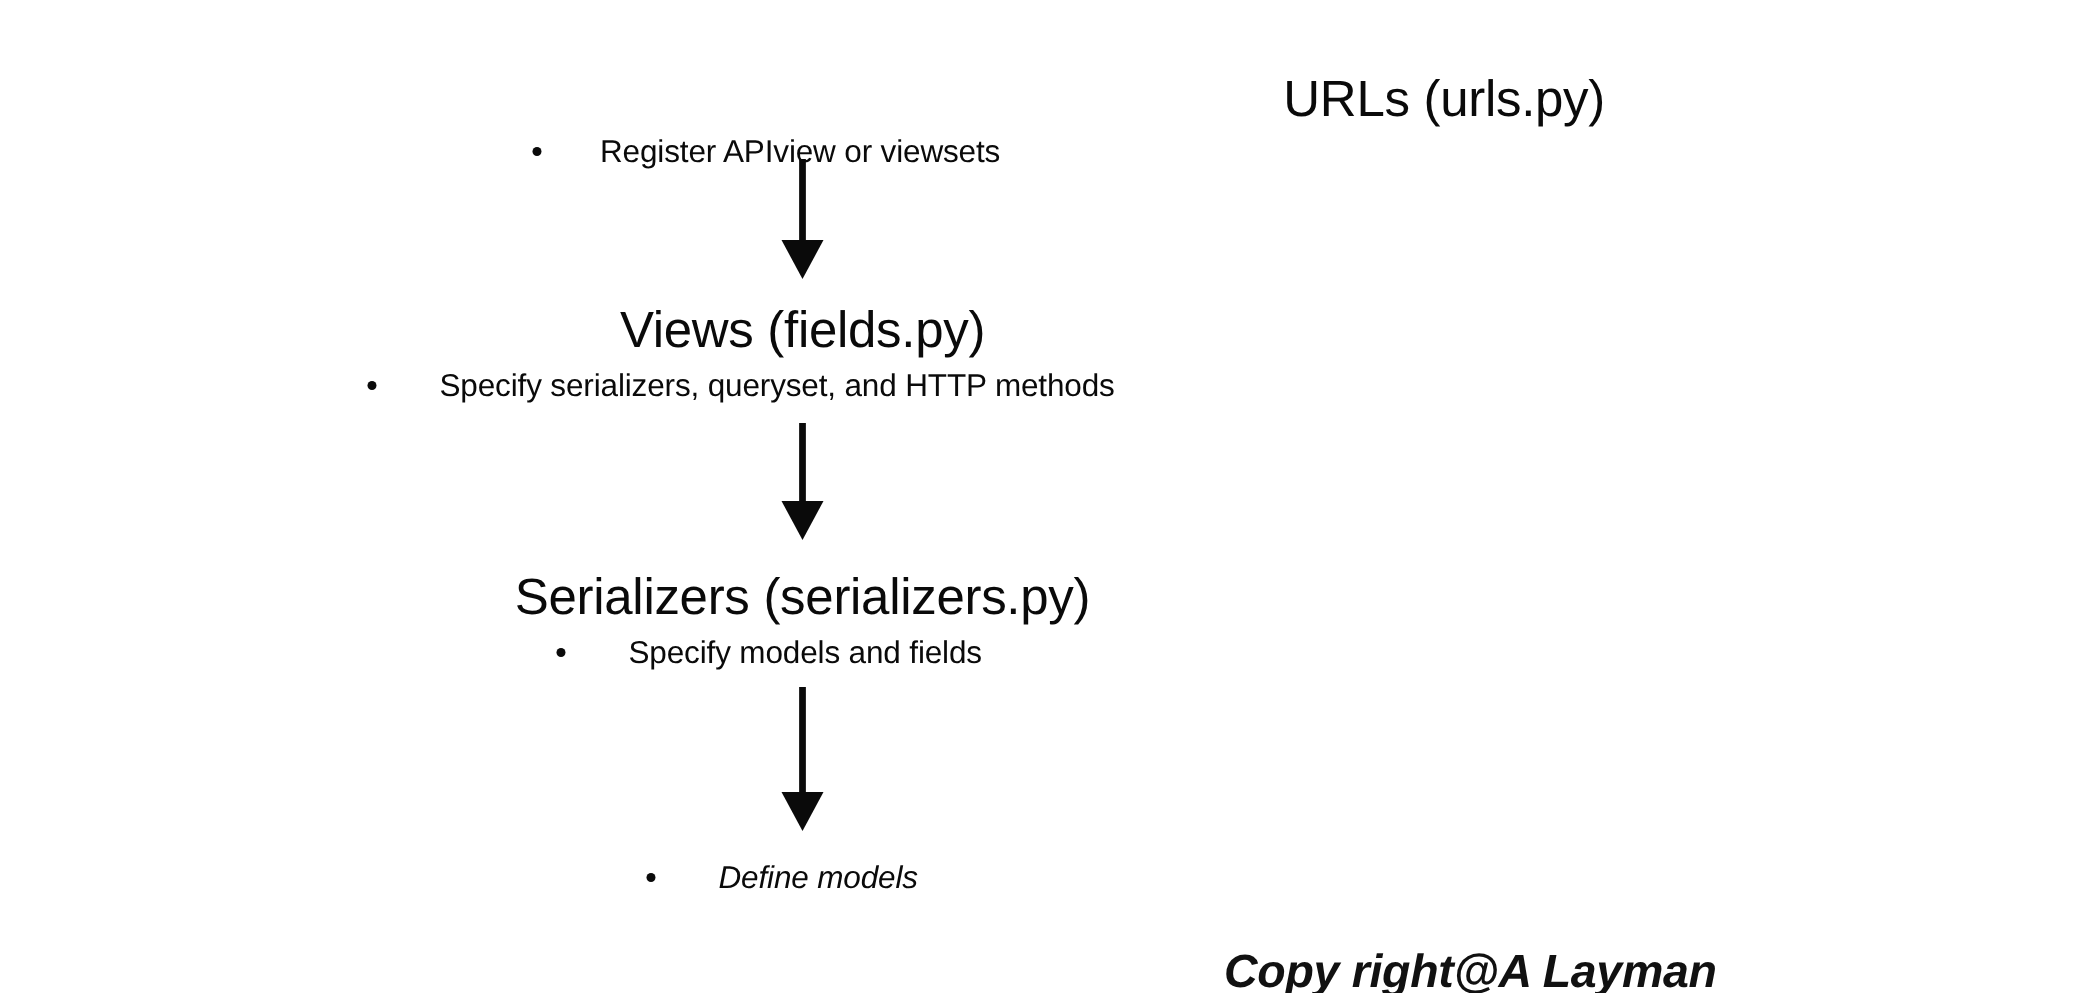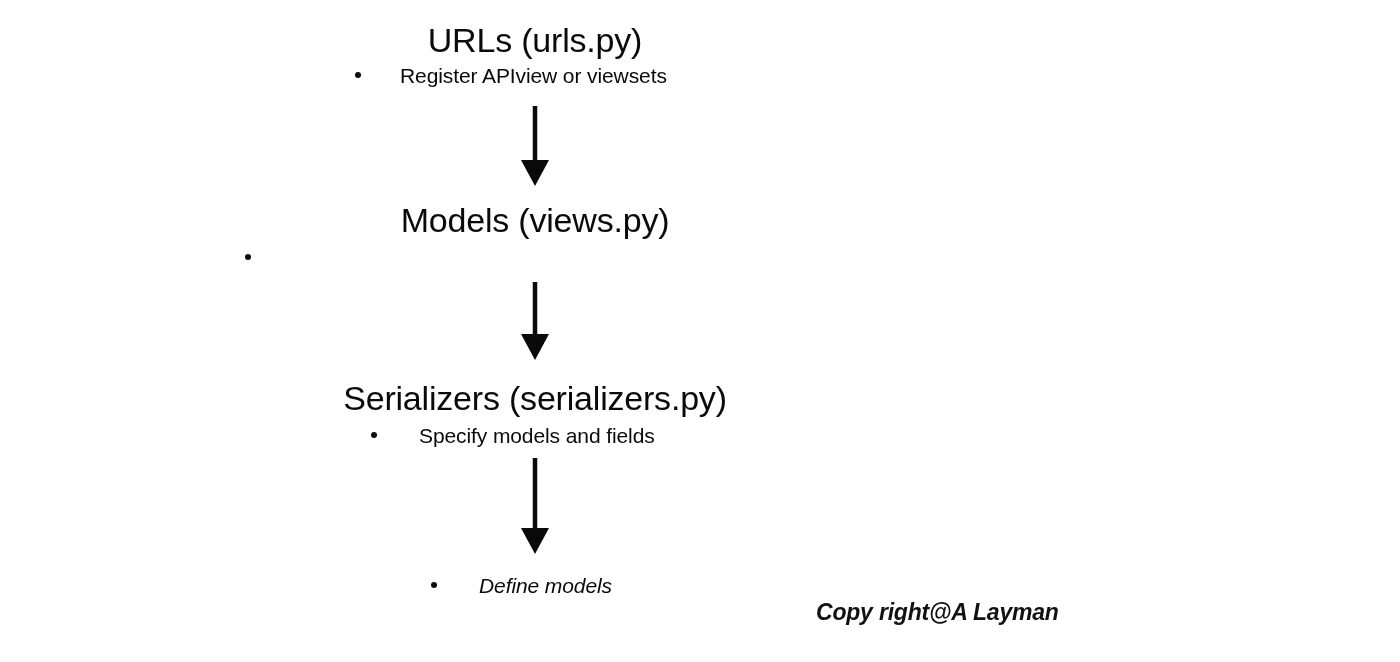--- a/index.html
+++ b/index.html
@@ -64,29 +64,30 @@
   }
   .arrow svg {
     display: block;
     margin: 0 auto;
     overflow: visible;
   }
   .copyright {
     position: absolute;
     font-style: italic;
     font-weight: 600;
-    font-size: 23px;
+    font-size: 31px;
     line-height: 28px;
     letter-spacing: -0.2px;
     color: #111111;
     white-space: nowrap;
+    margin-top: 36px;
   }
 
   
-  #stage-urls        { top: 20px; }
+  #stage-urls        { top: 46px; text-align: right; }
   #stage-views       { top: 200px; }
   #stage-serializers { top: 378px; }
   #stage-models      { top: 568px; }
 
   
   #row-urls        { height: 30px; margin-top: 2px; }
   #row-views       { height: 30px; margin-top: 4px; }
   #row-serializers { height: 30px; margin-top: 4px; padding-left: 12px; }
   #row-models      { height: 30px; margin-top: 4px; }
 
@@ -111,23 +112,24 @@
   </div>
 
   <div class="arrow" id="arrow-1">
     <svg width="36" height="80" viewBox="0 0 36 80" aria-hidden="true">
       <line x1="18" y1="0" x2="18" y2="60" stroke="#0a0a0a" stroke-width="4.5"></line>
       <polygon points="18,80 4,54 32,54" fill="#0a0a0a"></polygon>
     </svg>
   </div>
 
   <div class="stage" id="stage-views">
-    <div class="stage-title">Models (views.py)</div>
+    <div class="stage-title">Views (fields.py)</div>
     <div class="stage-bullet-row" id="row-views">
       <span class="bullet-dot" style="left: 245px;"></span>
+      <span class="bullet-text" style="left: 293px;">Specify serializers, queryset, and HTTP methods</span>
     </div>
   </div>
 
   <div class="arrow" id="arrow-2">
     <svg width="36" height="78" viewBox="0 0 36 78" aria-hidden="true">
       <line x1="18" y1="0" x2="18" y2="58" stroke="#0a0a0a" stroke-width="4.5"></line>
       <polygon points="18,78 4,52 32,52" fill="#0a0a0a"></polygon>
     </svg>
   </div>
 

